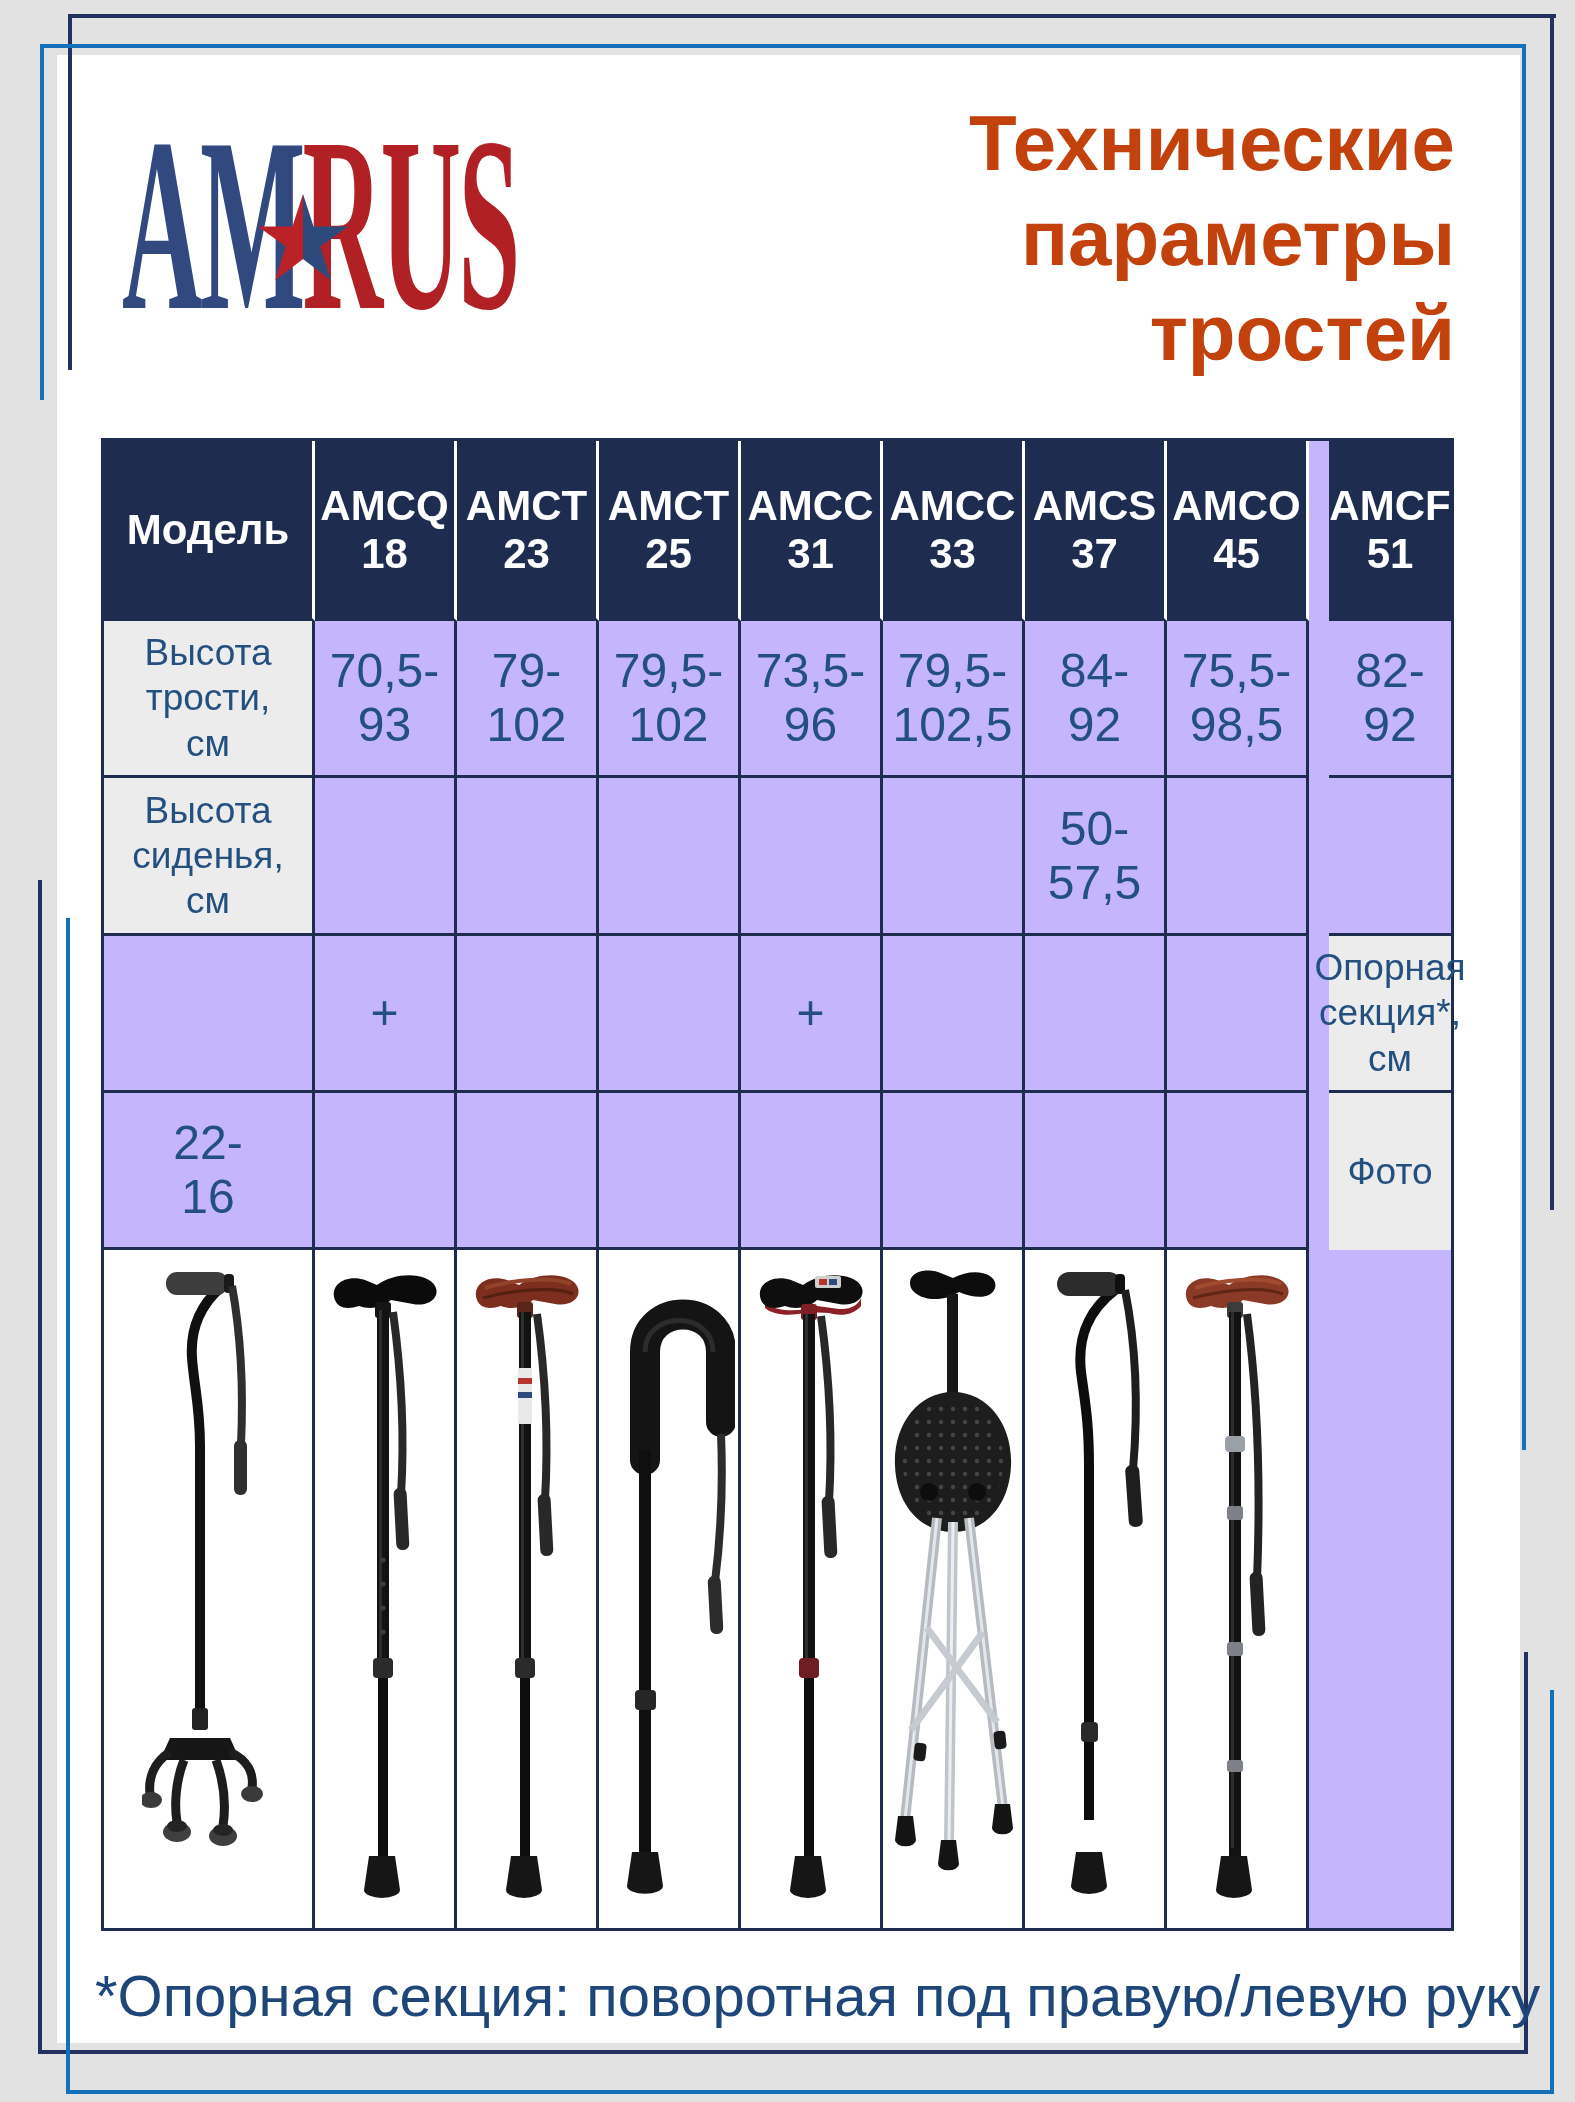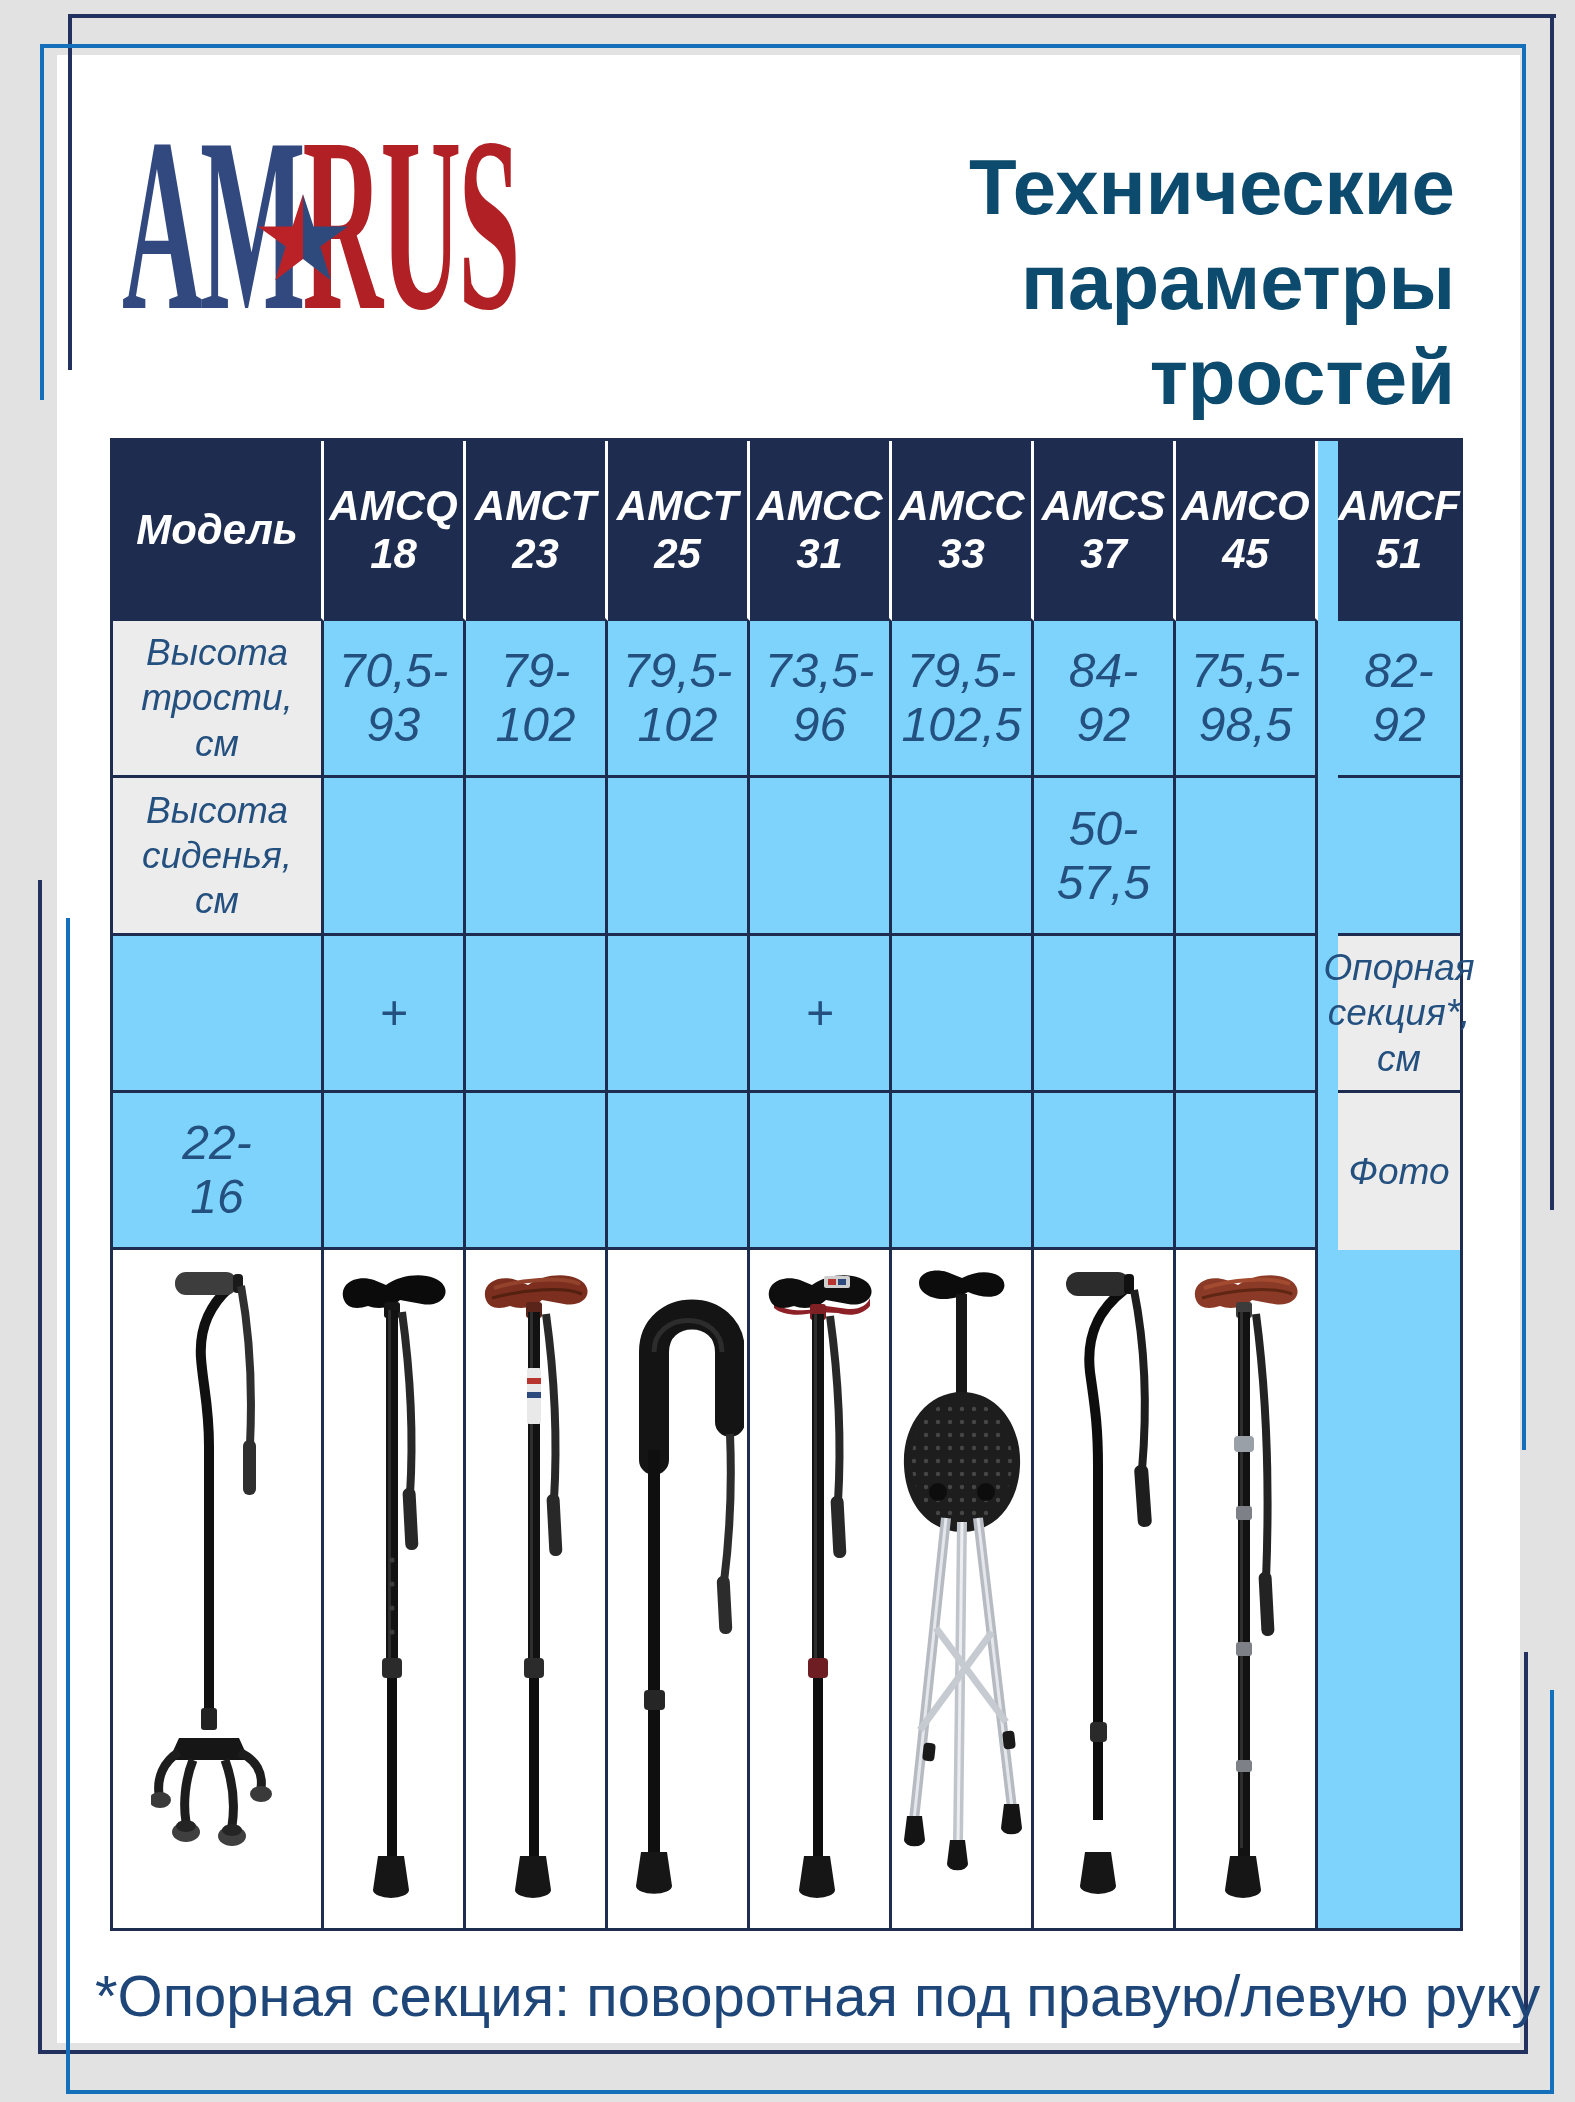--- a/index.html
+++ b/index.html
@@ -19,29 +19,29 @@
     font-family:"Liberation Serif",serif;font-weight:bold;
     font-size:248px;line-height:200px;letter-spacing:-6px;
     transform:scaleX(0.45);transform-origin:left top;white-space:nowrap;
   }
   .logo-am{color:#31497e;}
   .logo-rus{color:#b12025;}
   .logo-star{position:absolute;left:257px;top:191px;width:92px;height:92px;}
   
   .title{
     position:absolute;right:120px;top:96px;text-align:right;
-    font-size:78px;line-height:95px;font-weight:bold;color:#0c4a6e;margin-top:44px;
+    font-size:78px;line-height:95px;font-weight:bold;color:#c2410c;
   }
   
   .table{
-    position:absolute;left:110px;top:438px;
+    position:absolute;left:101px;top:438px;
     display:grid;
     grid-template-columns:211px repeat(8,142px);
     grid-template-rows:180px 157px 158px 157px 157px 678px;
-    background:#7dd3fc;border:3px solid #1e2c50;box-sizing:border-box;font-style:italic;
+    background:#c4b5fd;border:3px solid #1e2c50;box-sizing:border-box;
   }
   .cell{
     border-right:3px solid #1e2c50;border-bottom:3px solid #1e2c50;
     box-sizing:border-box;display:flex;flex-direction:column;
     align-items:center;justify-content:center;
     text-align:center;white-space:pre-line;color:#24507f;
   }
   .cell:nth-child(9n){border-right:none;margin-left:20px;}
   .cell:nth-last-child(-n+9){border-bottom:none;}
   .head{

